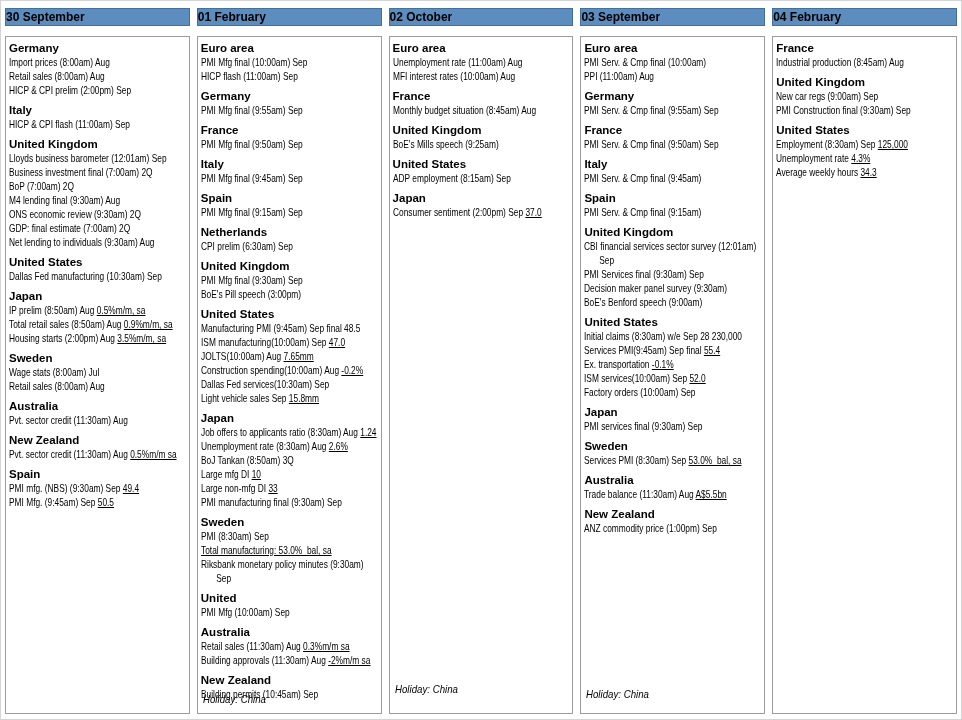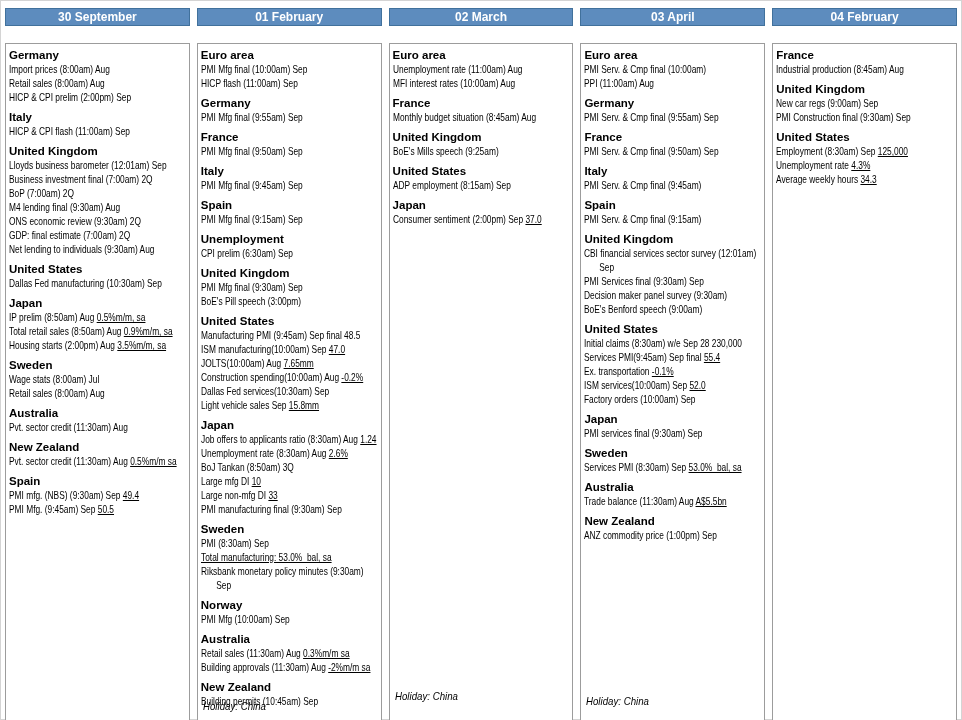--- a/index.html
+++ b/index.html
@@ -24,30 +24,29 @@
   .calendar{
     display:grid;
     grid-template-columns:repeat(5,1fr);
     column-gap:7px;
     height:100%;
   }
   .col{display:flex;flex-direction:column;min-width:0;}
   .col-header{
     background:var(--header-bg);
     border:1px solid var(--header-border);
-    color:#ffffff;
+    color:#000000;
     font-size:12px;font-weight:bold;
-    text-align:center;
     height:18px;line-height:16px;
     flex:0 0 auto;
   }
   .col-body{
     flex:1 1 auto;
     border:1px solid var(--cell-border);
-    margin-top:17px;
+    margin-top:10px;
     padding:3px 2px 12px 3px;
     position:relative;
     background:#ffffff;
     overflow:hidden;
   }
   .country{
     font-size:11.5px;font-weight:bold;
     line-height:14px;
     margin-top:6px;
     white-space:pre;
@@ -148,21 +147,21 @@
           </div>
           <div class="section">
             <div class="country">Italy</div>
             <div class="event-line"><span>PMI Mfg final (9:45am) Sep</span></div>
           </div>
           <div class="section">
             <div class="country">Spain</div>
             <div class="event-line"><span>PMI Mfg final (9:15am) Sep</span></div>
           </div>
           <div class="section">
-            <div class="country">Unemployment</div>
+            <div class="country">Netherlands</div>
             <div class="event-line"><span>CPI prelim (6:30am) Sep</span></div>
           </div>
           <div class="section">
             <div class="country">United Kingdom</div>
             <div class="event-line"><span>PMI Mfg final (9:30am) Sep</span></div>
             <div class="event-line"><span>BoE's Pill speech (3:00pm)</span></div>
           </div>
           <div class="section">
             <div class="country">United States</div>
             <div class="event-line"><span>Manufacturing PMI (9:45am) Sep final 48.5</span></div>
@@ -182,37 +181,37 @@
             <div class="event-line"><span>PMI manufacturing final (9:30am) Sep</span></div>
           </div>
           <div class="section">
             <div class="country">Sweden</div>
             <div class="event-line"><span>PMI (8:30am) Sep</span></div>
             <div class="event-line"><span class="uval">Total manufacturing: 53.0%  bal, sa</span></div>
             <div class="event-line"><span>Riksbank monetary policy minutes (9:30am)</span></div>
             <div class="event-line event-line2">Sep</div>
           </div>
           <div class="section">
-            <div class="country">Norway</div>
+            <div class="country">United</div>
             <div class="event-line"><span>PMI Mfg (10:00am) Sep</span></div>
           </div>
           <div class="section">
             <div class="country">Australia</div>
             <div class="event-line"><span>Retail sales (11:30am) Aug </span><span class="uval">0.3%m/m sa</span></div>
             <div class="event-line"><span>Building approvals (11:30am) Aug </span><span class="uval">-2%m/m sa</span></div>
           </div>
           <div class="section">
             <div class="country">New Zealand</div>
             <div class="event-line"><span>Building permits (10:45am) Sep</span></div>
           </div>
           <div class="holiday">Holiday: China</div>
         </div>
       </div>
       <div class="col col-3">
-        <div class="col-header">02 March</div>
+        <div class="col-header">02 October</div>
         <div class="col-body">
           <div class="section">
             <div class="country">Euro area</div>
             <div class="event-line"><span>Unemployment rate (11:00am) Aug</span></div>
             <div class="event-line"><span>MFI interest rates (10:00am) Aug</span></div>
           </div>
           <div class="section">
             <div class="country">France</div>
             <div class="event-line"><span>Monthly budget situation (8:45am) Aug</span></div>
           </div>
@@ -225,21 +224,21 @@
             <div class="event-line"><span>ADP employment (8:15am) Sep</span></div>
           </div>
           <div class="section">
             <div class="country">Japan</div>
             <div class="event-line"><span>Consumer sentiment (2:00pm) Sep </span><span class="uval">37.0</span></div>
           </div>
           <div class="holiday">Holiday: China</div>
         </div>
       </div>
       <div class="col col-4">
-        <div class="col-header">03 April</div>
+        <div class="col-header">03 September</div>
         <div class="col-body">
           <div class="section">
             <div class="country">Euro area</div>
             <div class="event-line"><span>PMI Serv. &amp; Cmp final (10:00am)</span></div>
             <div class="event-line"><span>PPI (11:00am) Aug</span></div>
           </div>
           <div class="section">
             <div class="country">Germany</div>
             <div class="event-line"><span>PMI Serv. &amp; Cmp final (9:55am) Sep</span></div>
           </div>

